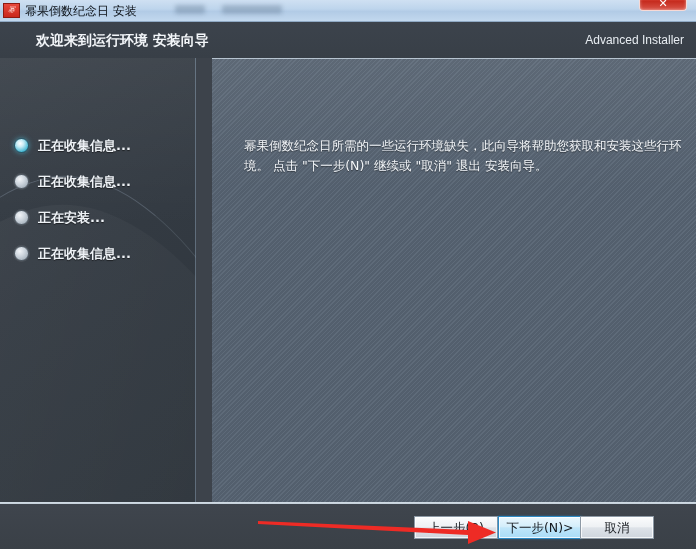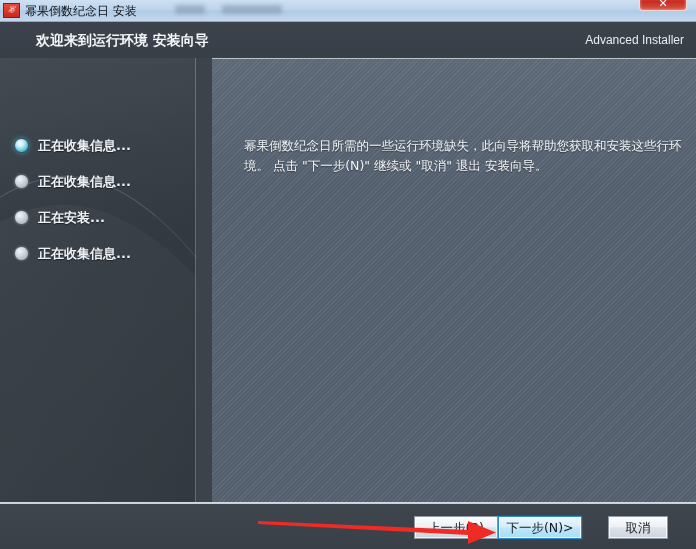--- a/index.html
+++ b/index.html
@@ -269,21 +269,21 @@
     border: 1px solid #8d99a5;
     box-shadow: inset 0 0 0 1px rgba(255,255,255,0.75);
   }
   .btn.focused {
     background: linear-gradient(to bottom, #eaf7fe 0%, #d4eefb 45%, #bfe6fa 52%, #a9dcf7 100%);
     border: 1px solid #2e8ac4;
     box-shadow: inset 0 0 0 1px rgba(255,255,255,0.8), 0 0 2px rgba(46,138,196,0.55);
   }
   .btn.back  { left: 414px; width: 84px; }
   .btn.next  { left: 498px; width: 84px; }
-  .btn.cancel{ left: 580px; width: 60px; margin-left: 28px; }
+  .btn.cancel{ left: 580px; width: 74px; }
 
   
   .arrow {
     position: absolute;
     left: 250px; top: 503px;
     width: 275px; height: 46px;
     pointer-events: none;
   }
 </style>
 </head>

